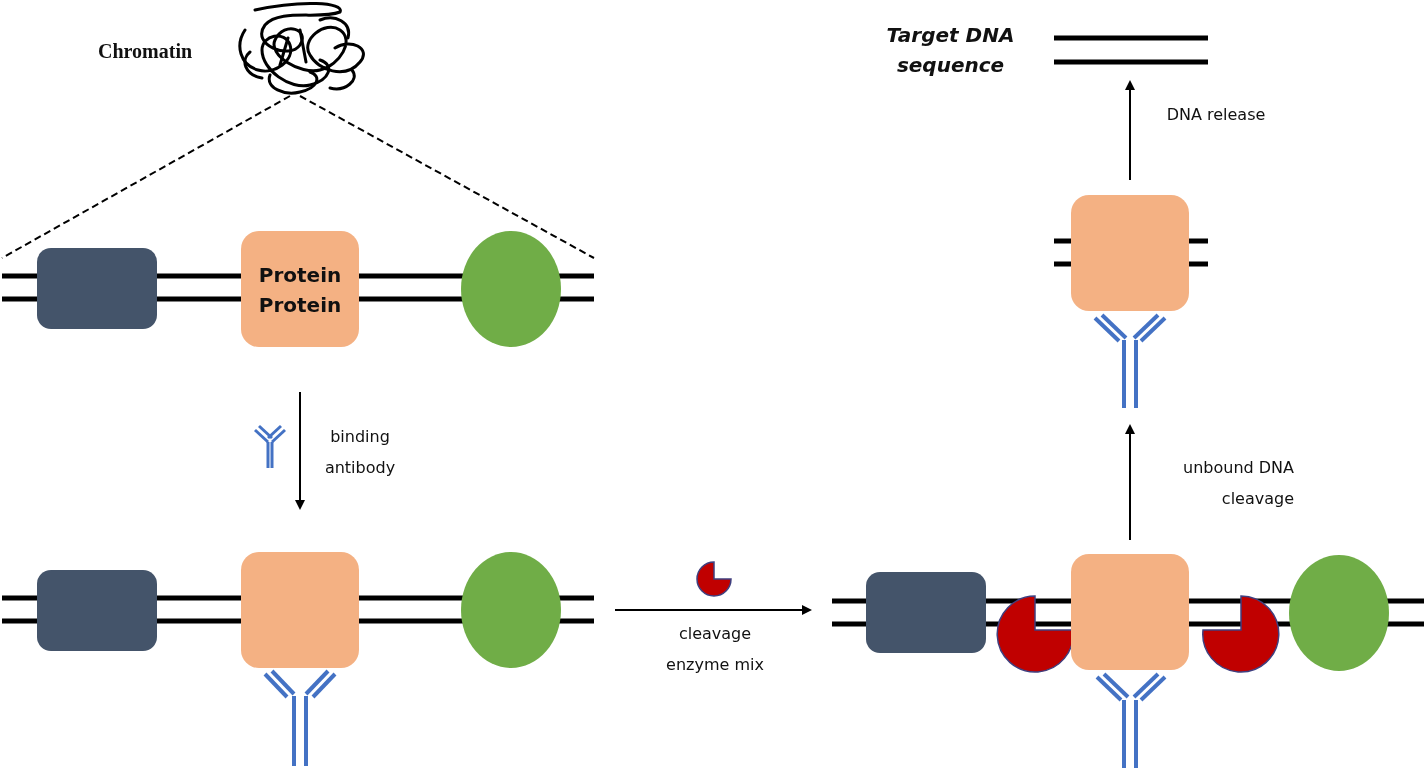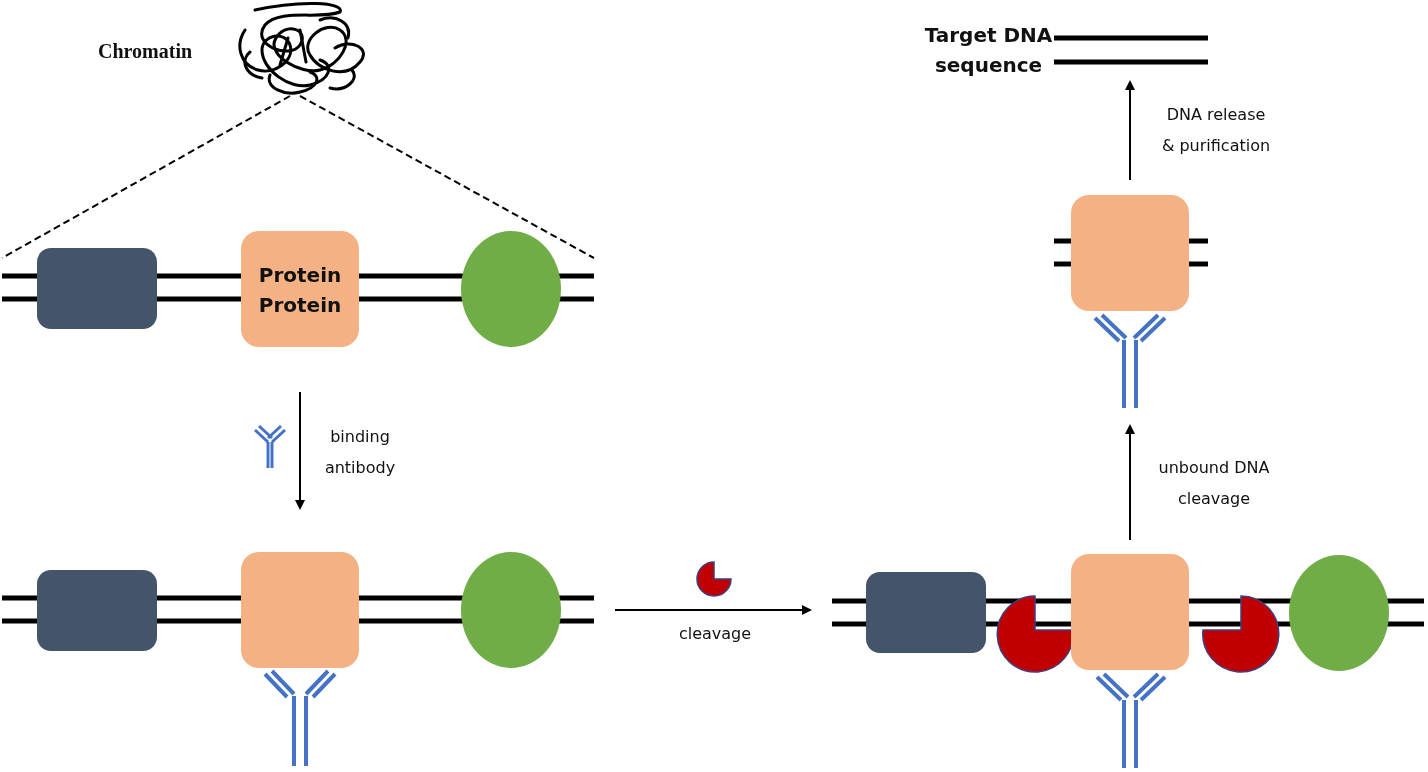--- a/index.html
+++ b/index.html
@@ -118,28 +118,28 @@
   <div>Protein</div>
 </div>
 
 <div class="lbl" style="left:300px; top:421px; width:120px;">
   <div>binding</div>
   <div>antibody</div>
 </div>
 
 <div class="lbl" style="left:620px; top:618px; width:190px;">
   <div>cleavage</div>
+  <div>enzyme mix</div>
 </div>
 
-<div class="lbl" style="left:1134px; top:452px; width:160px;">
+<div class="lbl" style="left:1134px; top:452px; width:160px;text-align:right;">
   <div>unbound DNA</div>
   <div>cleavage</div>
 </div>
 
 <div class="lbl" style="left:1134px; top:99px; width:164px;">
   <div>DNA release</div>
-  <div>&amp; purification</div>
 </div>
 
-<div class="lbl bold" style="left:916px; top:20px; width:145px;">
+<div class="lbl bold" style="left:878px; top:20px; width:145px;font-style:italic;">
   <div>Target DNA</div>
   <div>sequence</div>
 </div>
 
 </body></html>

